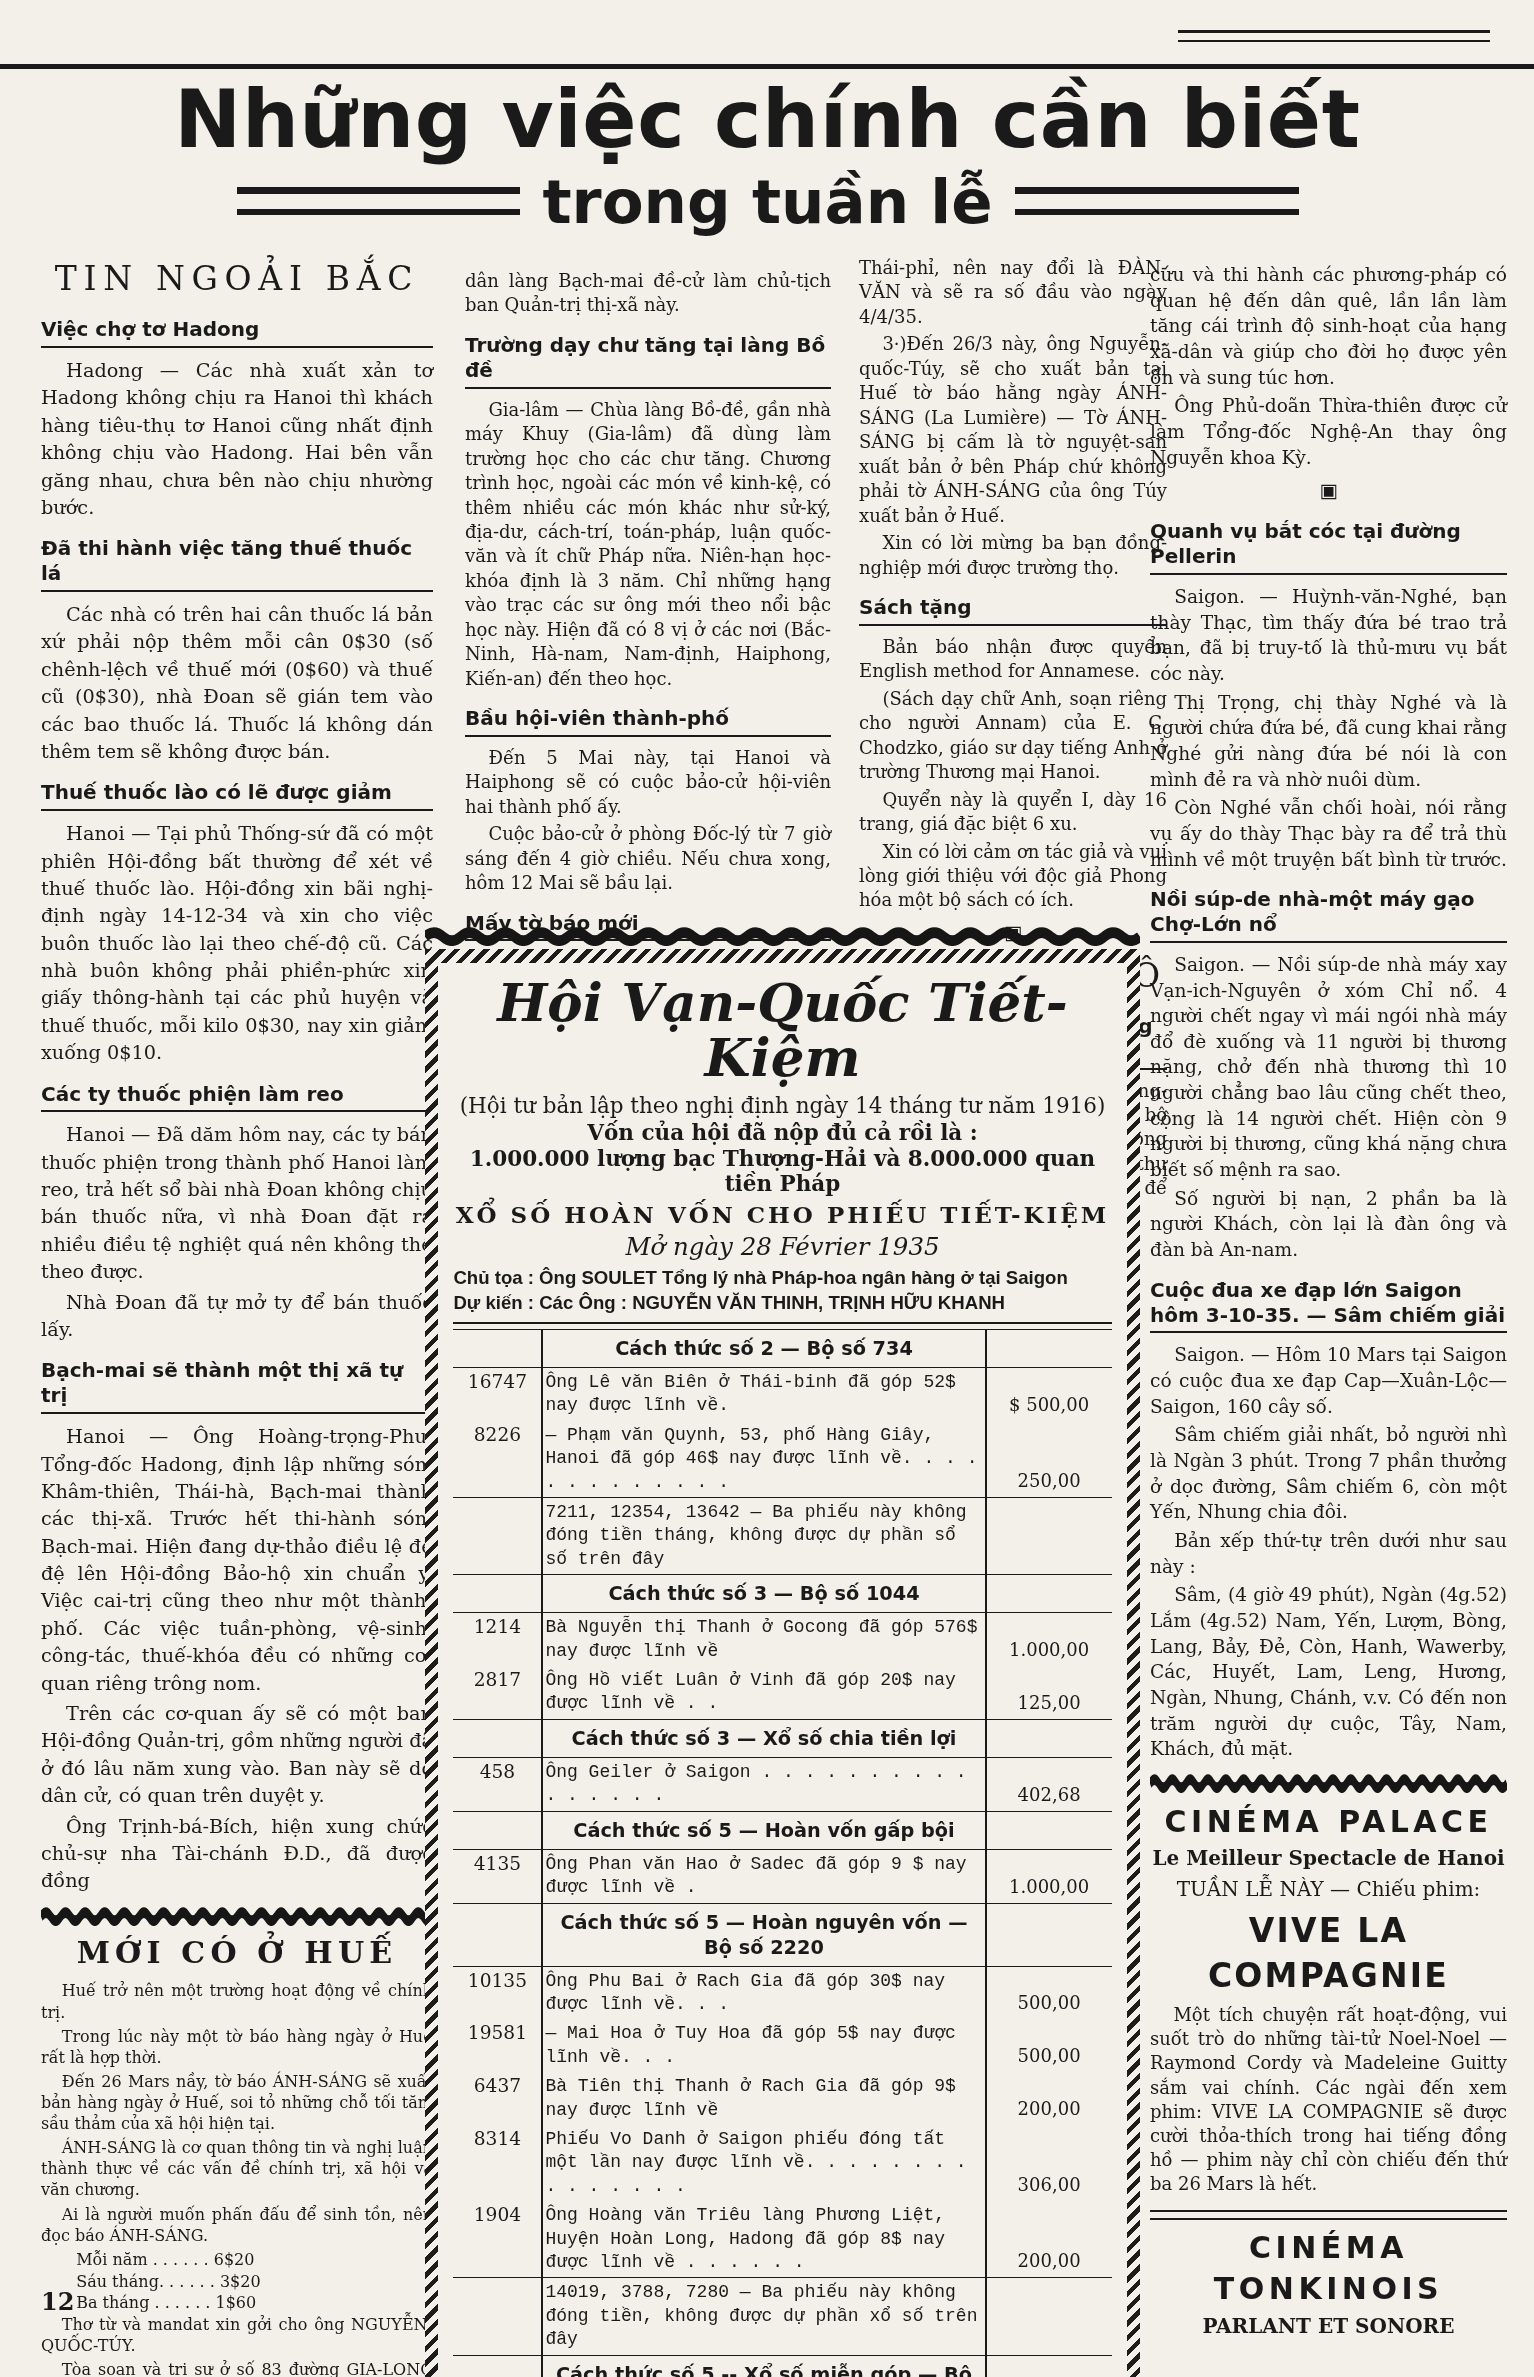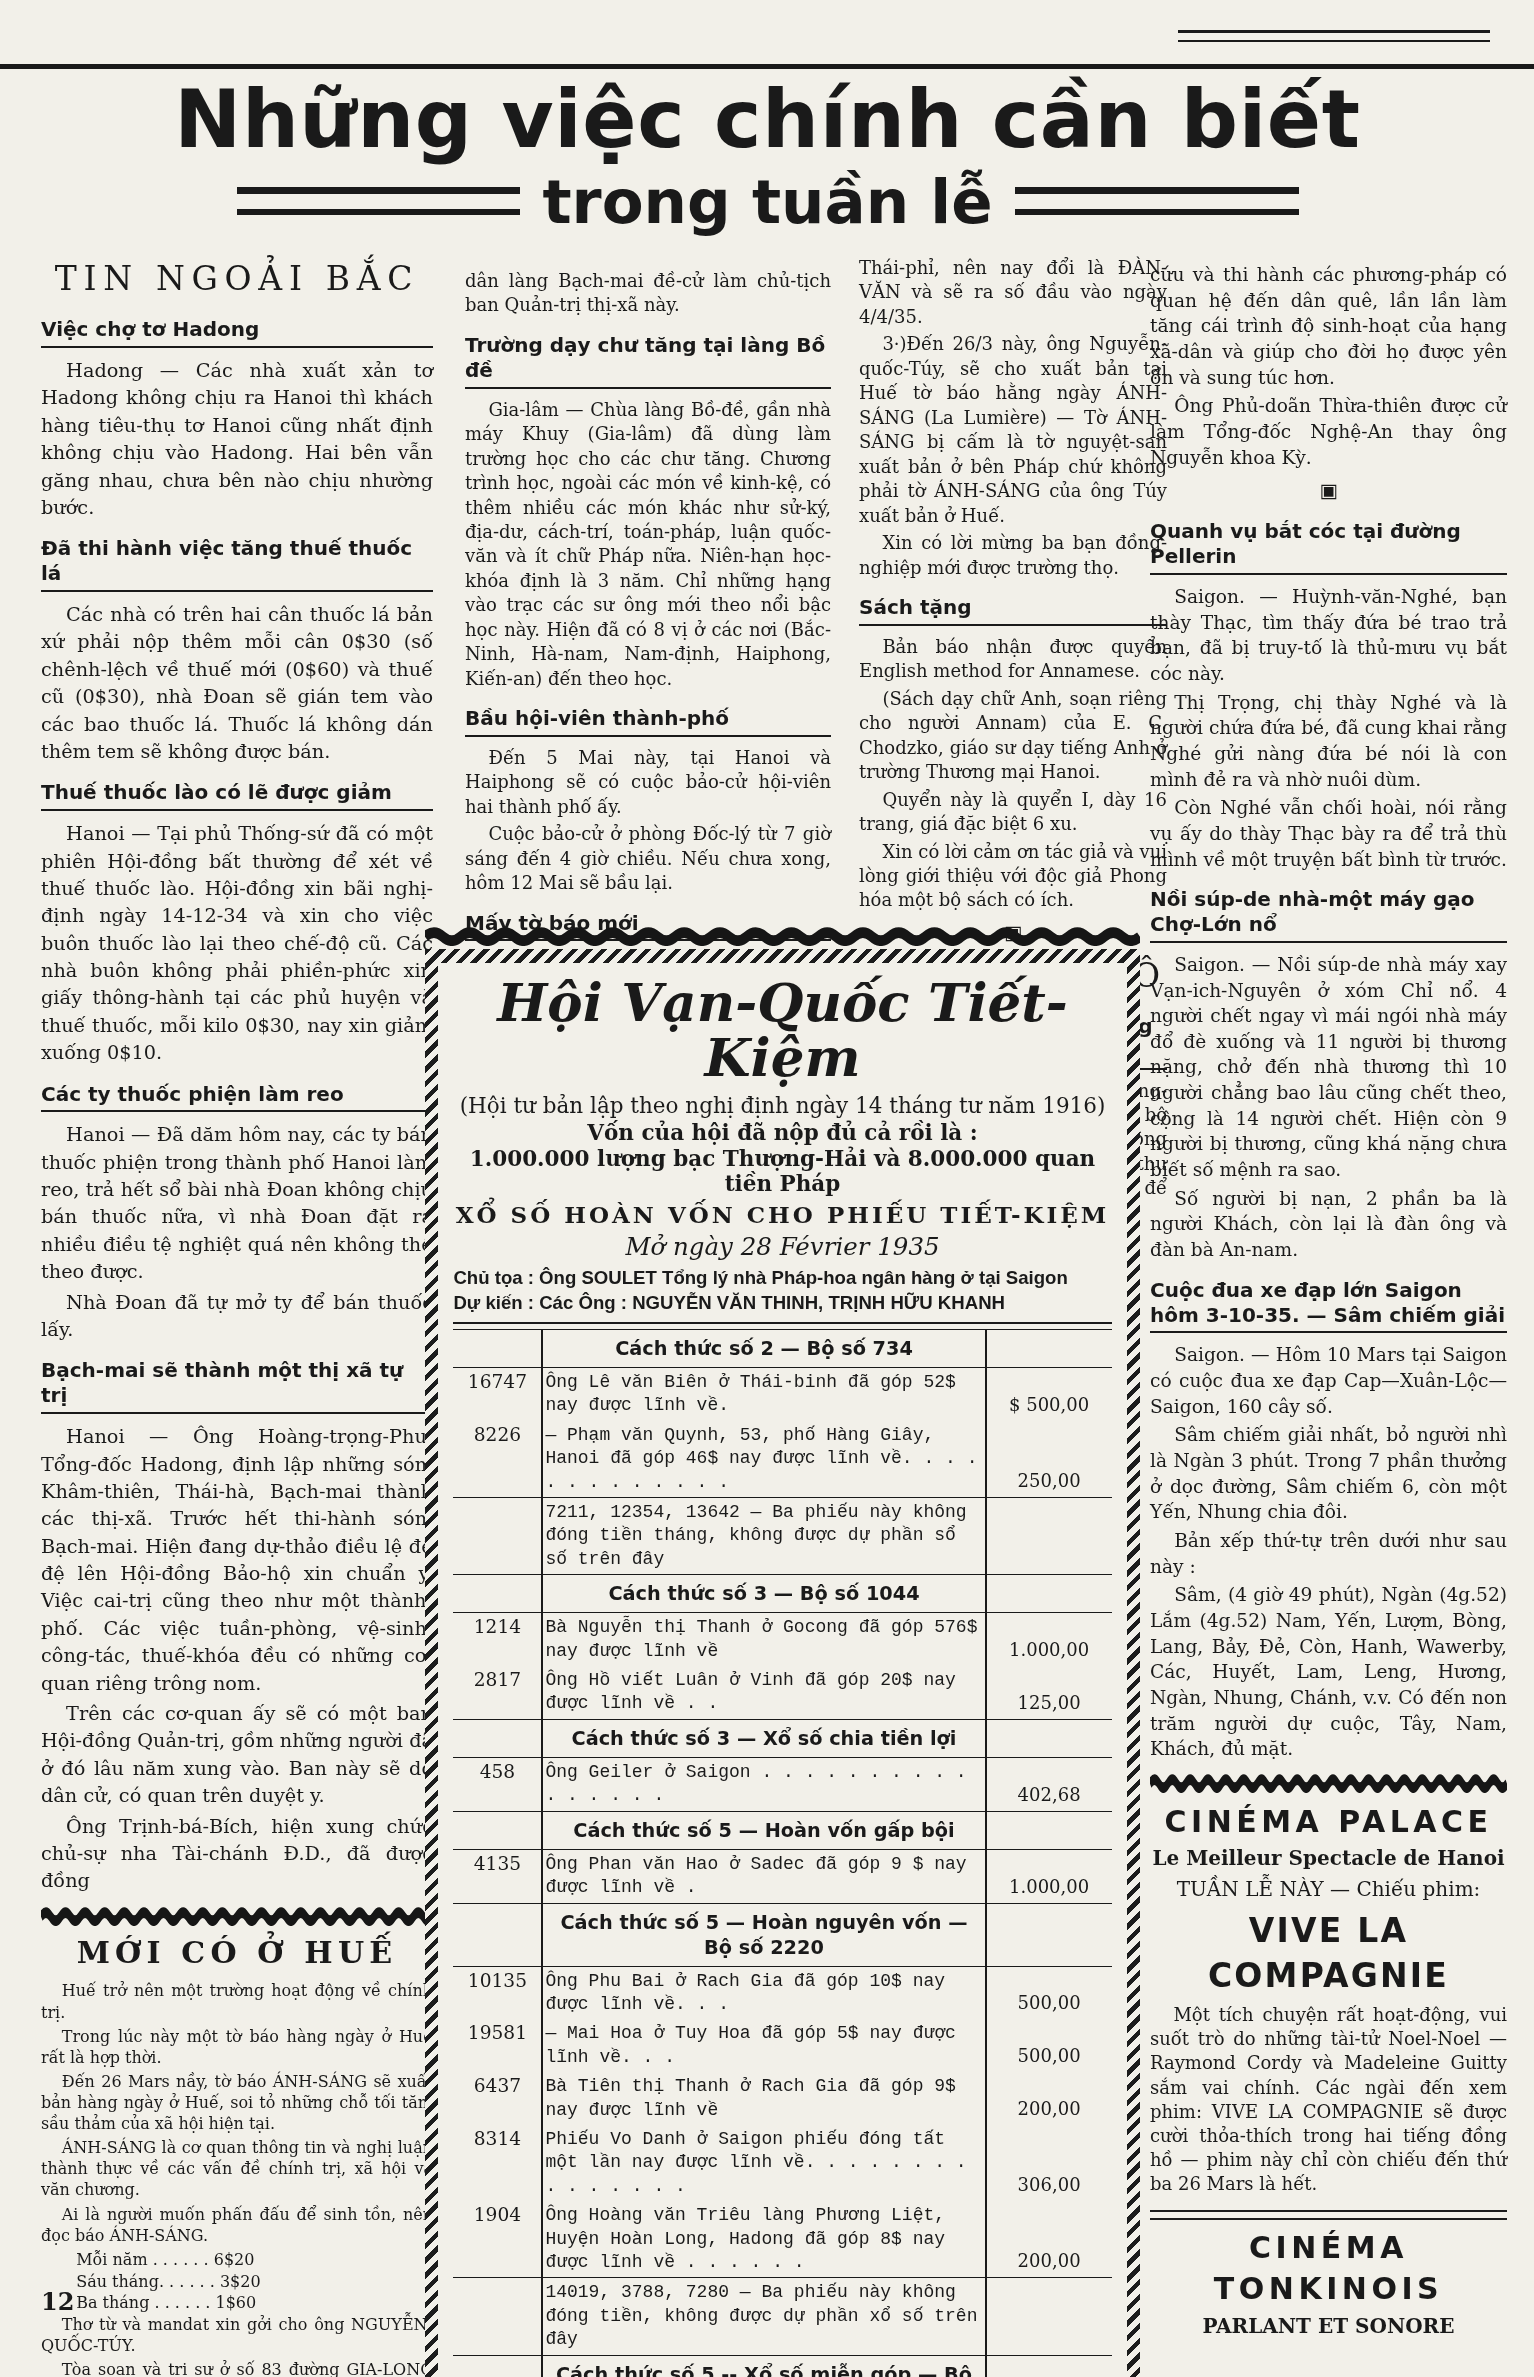--- a/index.html
+++ b/index.html
@@ -253,21 +253,21 @@
             <div class="tdesc">Ông Phan văn Hao ở Sadec đã góp 9 $ nay được lĩnh về .</div>
             <div class="tamt">1.000,00</div>
           </div>
           <div class="trow thead sep">
             <div class="tnum"></div>
               <div class="tdesc">Cách thức số 5 — Hoàn nguyên vốn — Bộ số 2220</div>
               <div class="tamt"></div>
           </div>
           <div class="trow sep">
             <div class="tnum">10135</div>
-            <div class="tdesc">Ông Phu Bai ở Rach Gia đã góp 10$ nay được lĩnh về. . .</div>
+            <div class="tdesc">Ông Phu Bai ở Rach Gia đã góp 30$ nay được lĩnh về. . .</div>
             <div class="tamt">500,00</div>
           </div>
           <div class="trow">
             <div class="tnum">19581</div>
             <div class="tdesc">— Mai Hoa ở Tuy Hoa đã góp 5$ nay được lĩnh về. . .</div>
             <div class="tamt">500,00</div>
           </div>
           <div class="trow">
             <div class="tnum">6437</div>
             <div class="tdesc">Bà Tiên thị Thanh ở Rach Gia đã góp 9$ nay được lĩnh về</div>

